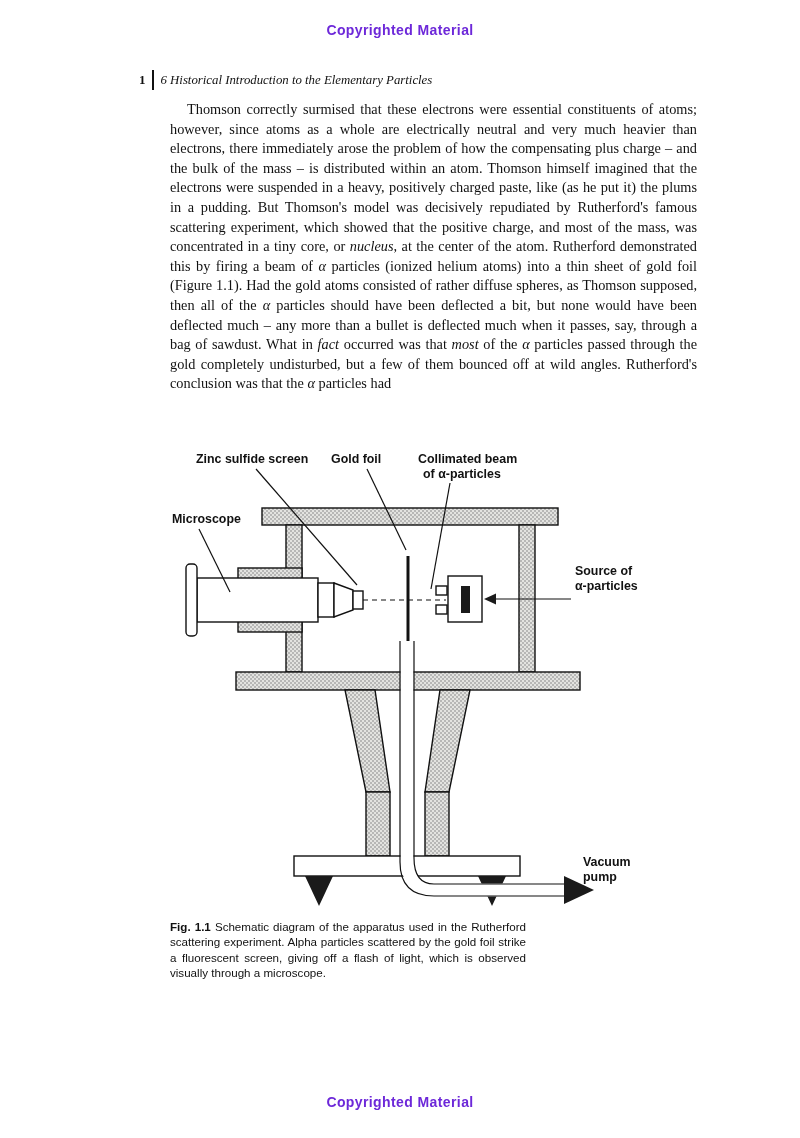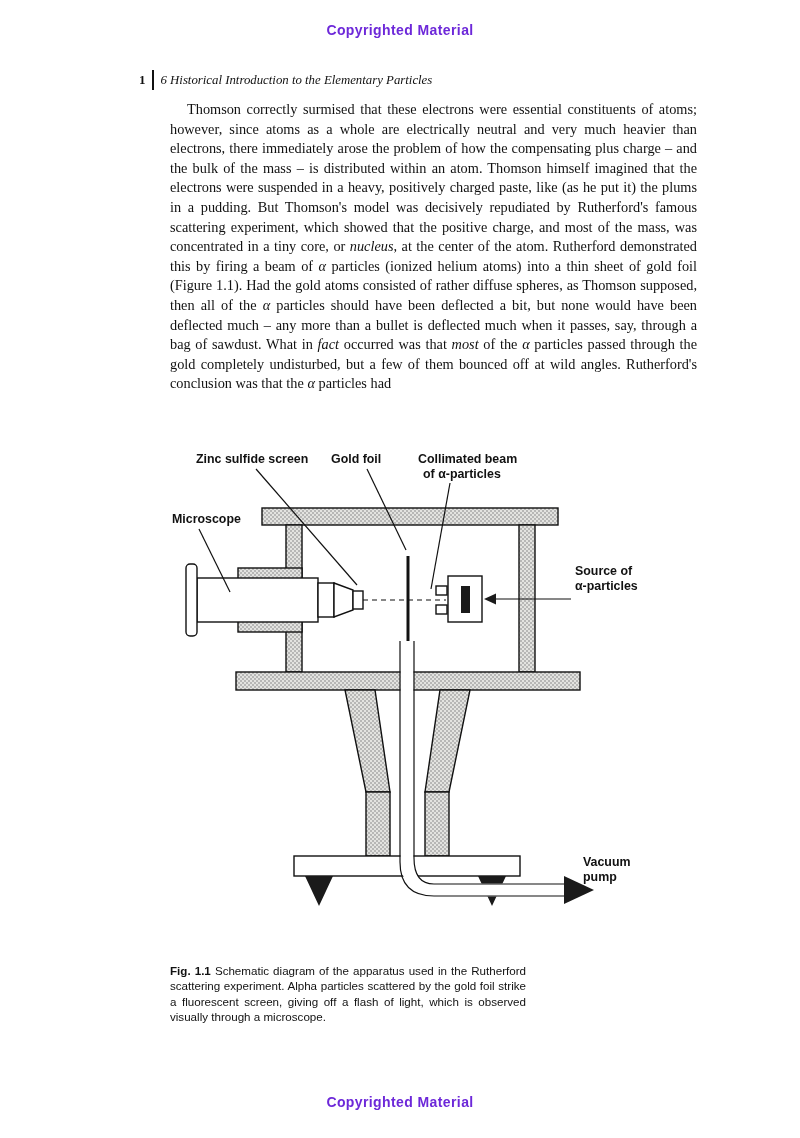--- a/index.html
+++ b/index.html
@@ -37,21 +37,21 @@
     font-family:"Liberation Sans", sans-serif; font-size:12.4px;
     font-weight:bold; fill:#111;
   }
   .stip { fill:url(#stip); stroke:#111; stroke-width:1.4; }
   .wh   { fill:#ffffff; stroke:#111; stroke-width:1.4; }
   .ln   { stroke:#111; stroke-width:1.2; fill:none; }
   .dark { fill:#1a1a1a; stroke:none; }
   .caption {
     position:absolute; left:170px; top:919px; width:356px;
     font-family:"Liberation Sans", sans-serif; font-size:11.6px;
-    line-height:15.4px; text-align:justify;margin-top:44px;
+    line-height:15.4px; text-align:justify;
   }
 </style>
 </head>
 <body>
 
 <div class="page">
 
   <div class="copyright top">Copyrighted Material</div>
 
   <div class="header">

